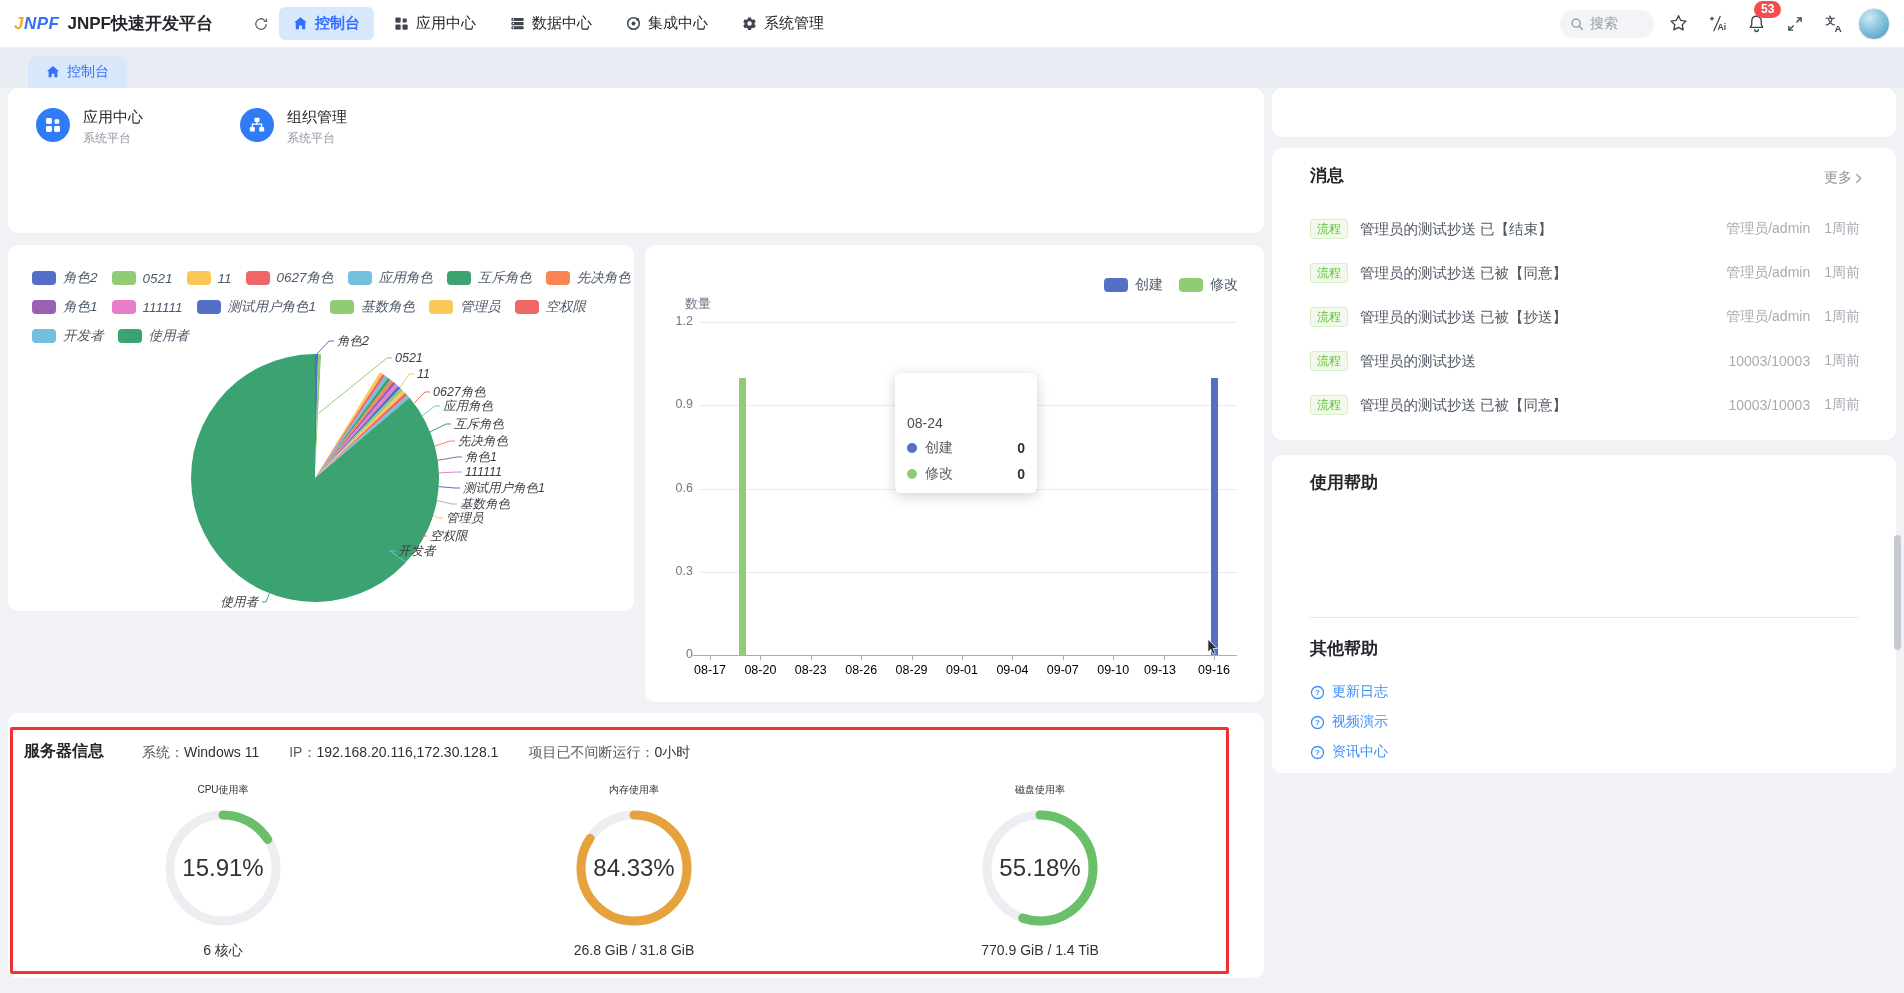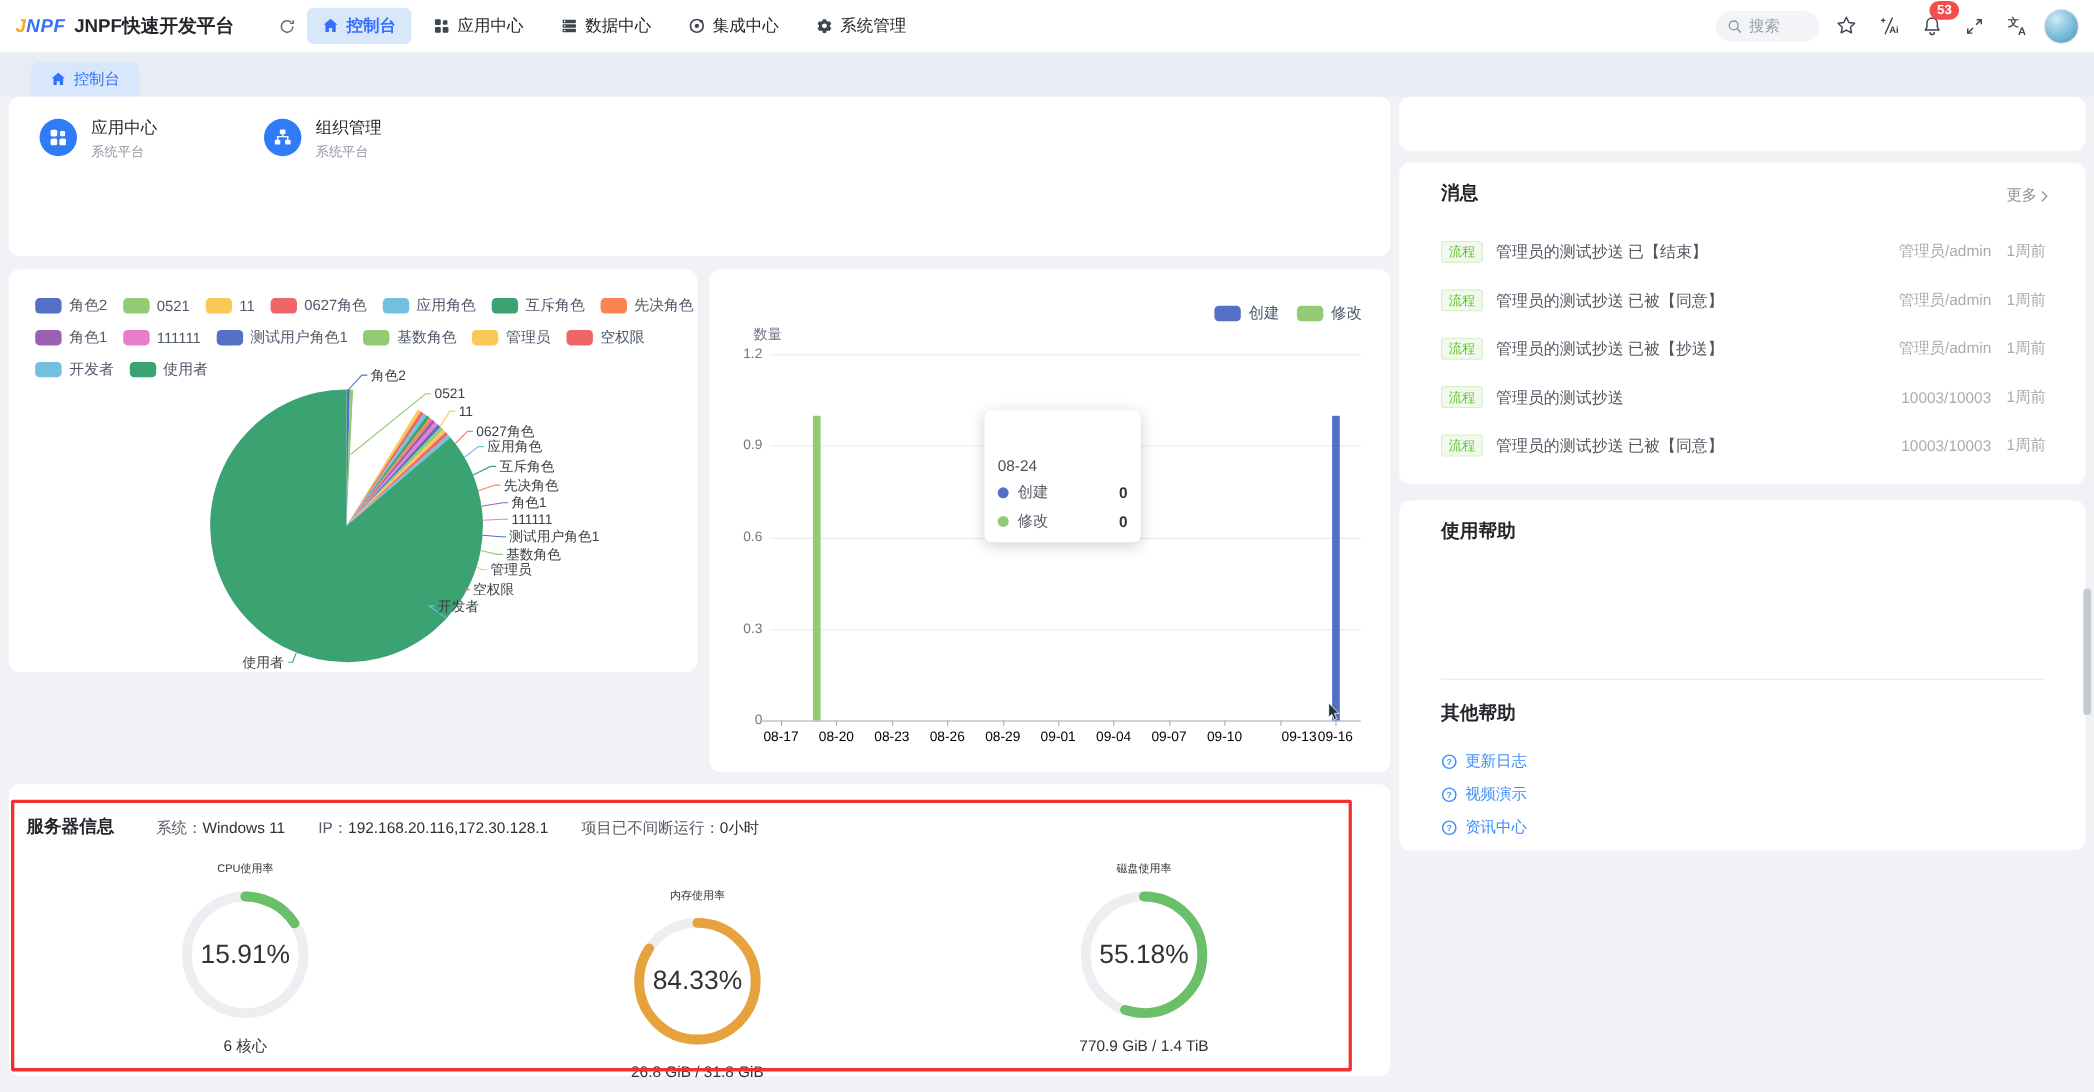--- a/index.html
+++ b/index.html
@@ -37,21 +37,21 @@
 
   
   .tabstrip{position:absolute;top:48px;left:0;width:100%;height:40px;background:#e9edf3;}
   .tab{position:absolute;left:28px;top:8px;height:32px;padding:0 18px;background:#d8e7fa;
     border-radius:9px 9px 0 0;display:flex;align-items:center;gap:7px;color:#3370ff;
     font-size:14px;cursor:pointer;}
 
   
   .card{position:absolute;background:#fff;border-radius:10px;}
   #shortcuts-card{left:8px;top:88px;width:1256px;height:145px;}
-  #pie-card{left:8px;top:245px;width:626px;height:366px;}
+  #pie-card{left:8px;top:245px;width:626px;height:366px;font-style:italic;}
   #bar-card{left:645px;top:245px;width:619px;height:457px;}
   #mini-card{left:1272px;top:88px;width:624px;height:49px;}
   #messages-card{left:1272px;top:148px;width:624px;height:292px;}
   #help-card{left:1272px;top:455px;width:624px;height:318px;}
   #server-card{left:8px;top:713px;width:1256px;height:265px;}
 
   
   .shortcut{position:absolute;top:20px;display:flex;gap:13px;cursor:pointer;}
   .sc-icon{width:34px;height:34px;border-radius:50%;background:#2f7cf6;display:flex;
     align-items:center;justify-content:center;flex:none;}
@@ -427,21 +427,21 @@
         <div class="xtick" style="left: 236.6px; top: 418px;">08-29</div>
         <div class="tickmark" style="left: 317px; top: 410px;"></div>
         <div class="xtick" style="left: 287px; top: 418px;">09-01</div>
         <div class="tickmark" style="left: 367.4px; top: 410px;"></div>
         <div class="xtick" style="left: 337.4px; top: 418px;">09-04</div>
         <div class="tickmark" style="left: 417.8px; top: 410px;"></div>
         <div class="xtick" style="left: 387.8px; top: 418px;">09-07</div>
         <div class="tickmark" style="left: 468.2px; top: 410px;"></div>
         <div class="xtick" style="left: 438.2px; top: 418px;">09-10</div>
         <div class="tickmark" style="left: 518.6px; top: 410px;"></div>
-        <div class="xtick" style="left: 506px; top: 418px;">09-13</div>
+        <div class="xtick" style="left: 485px; top: 418px;">09-13</div>
         <div class="tickmark" style="left: 569px; top: 410px;"></div>
         <div class="xtick" style="left: 539px; top: 418px;">09-16</div>
         <div class="bar" style="left: 565.5px; top: 132.5px; height: 277.5px; background: rgb(84, 112, 198);"></div>
         <div class="bar" style="left: 94.26px; top: 132.5px; height: 277.5px; background: rgb(145, 204, 117);"></div>
         <div class="blegend">
           <span class="litem">
             <span class="lswatch" style="background: rgb(84, 112, 198);"></span>
             <span>创建</span>
           </span>
           <span class="litem">
@@ -559,21 +559,21 @@
     </div>
     <div id="server-gauges">
         <div class="gauge" style="left: 95px;">
           <div class="g-title">CPU使用率</div>
           <div class="g-ringwrap"><svg width="130" height="130">
               <circle cx="65" cy="65" r="53" fill="none" stroke="#eceef1" stroke-width="9"></circle>
               <circle cx="65" cy="65" r="53" fill="none" stroke="#6abf69" stroke-width="9" stroke-linecap="round" stroke-dasharray="53.0 333.0" transform="rotate(-90 65 65)"></circle>
             </svg><div class="g-pct">15.91%</div></div>
           <div class="g-sub">6 核心</div>
         </div>
-        <div class="gauge" style="left: 506px; margin-top: 24px;">
+        <div class="gauge" style="left: 506px;">
           <div class="g-title">内存使用率</div>
           <div class="g-ringwrap"><svg width="130" height="130">
               <circle cx="65" cy="65" r="53" fill="none" stroke="#eceef1" stroke-width="9"></circle>
               <circle cx="65" cy="65" r="53" fill="none" stroke="#e6a23c" stroke-width="9" stroke-linecap="round" stroke-dasharray="280.8 333.0" transform="rotate(-90 65 65)"></circle>
             </svg><div class="g-pct">84.33%</div></div>
           <div class="g-sub">26.8 GiB / 31.8 GiB</div>
         </div>
         <div class="gauge" style="left: 912px;">
           <div class="g-title">磁盘使用率</div>
           <div class="g-ringwrap"><svg width="130" height="130">

